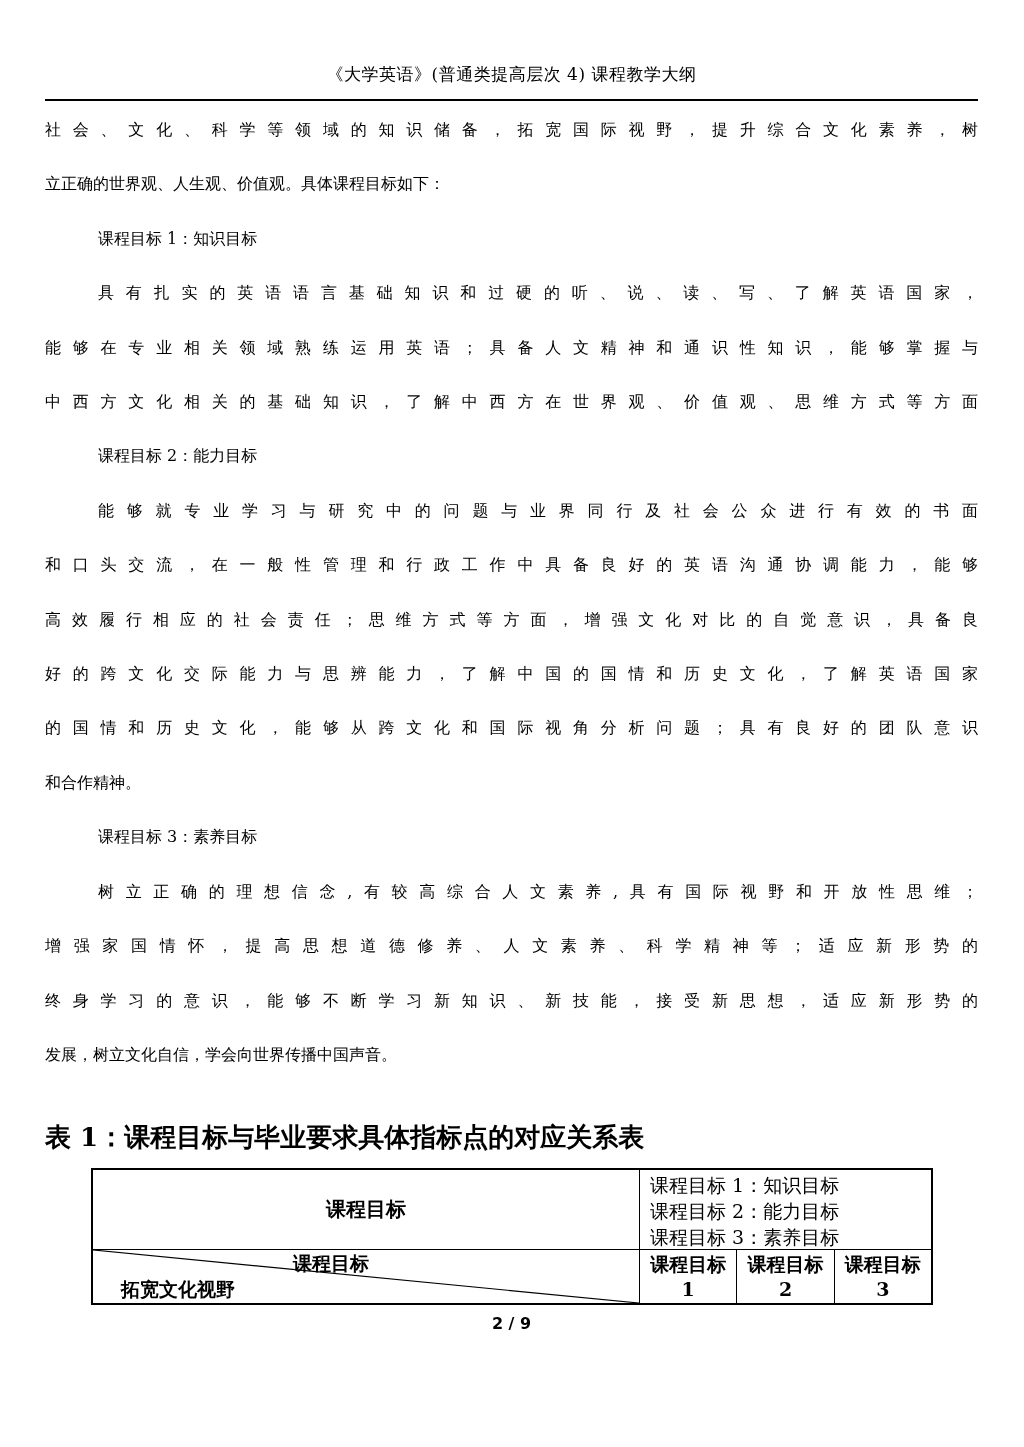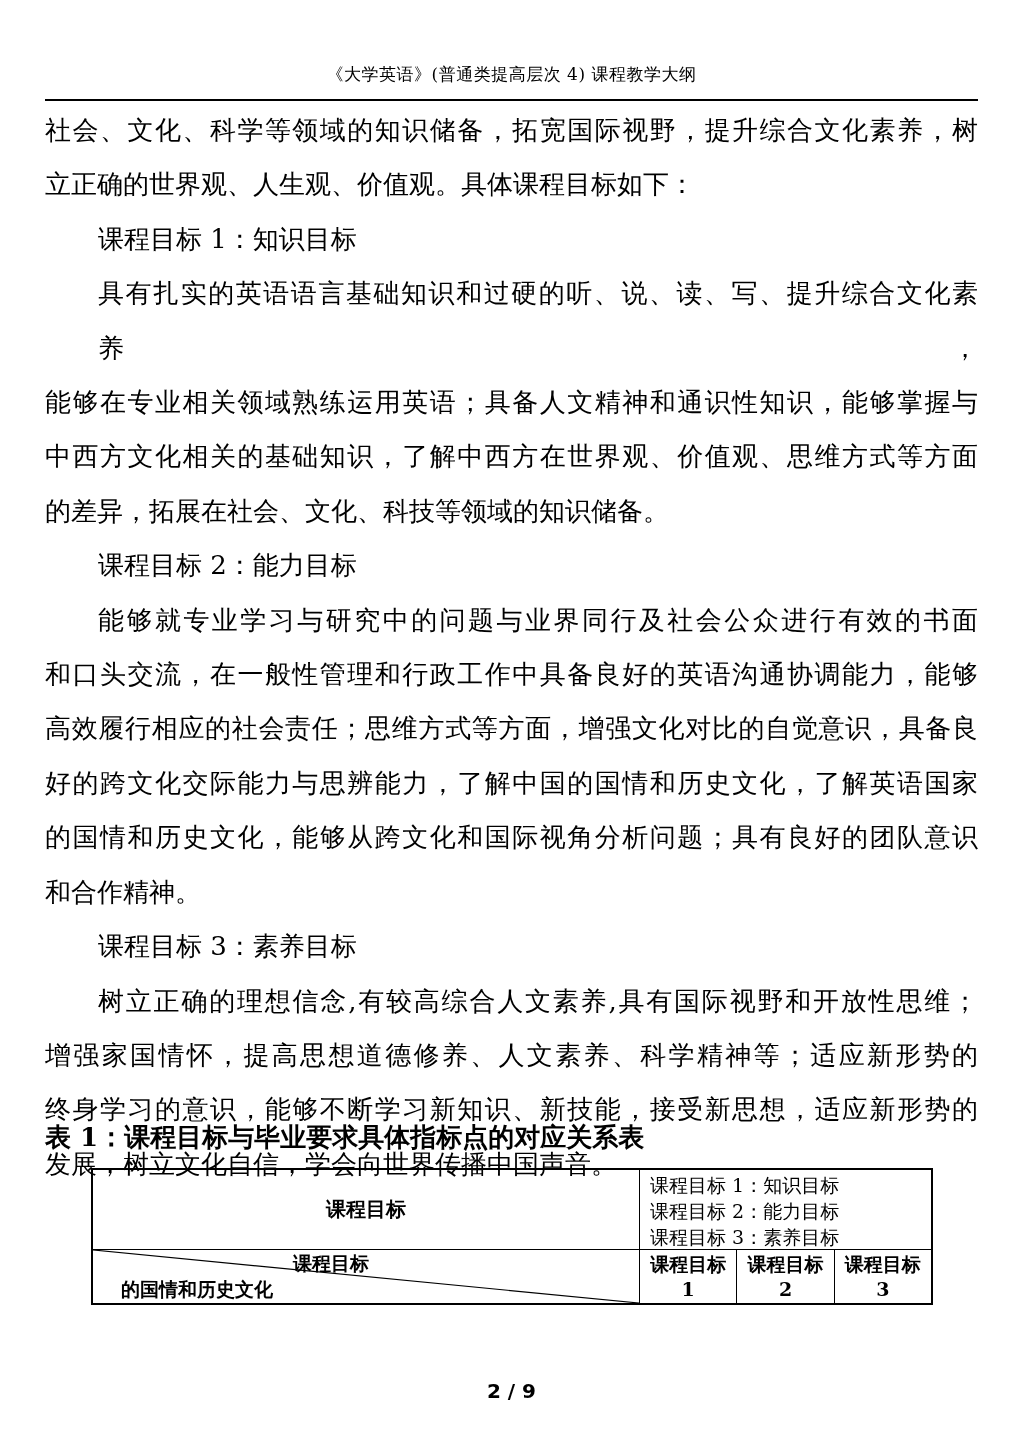--- a/index.html
+++ b/index.html
@@ -23,21 +23,21 @@
     white-space: nowrap;
   }
   .header-rule {
     position: absolute;
     top: 99px; left: 45px; width: 933px;
     border-top: 2.5px solid #000;
   }
   .body-text {
     position: absolute;
     top: 103px; left: 45px; width: 933px;
-    font-size: 26px;
+    font-size: 16px;
     line-height: 54.4px;
     text-align: justify;
   }
   .bline { width: 100%; }
   .fill { text-align: justify; text-align-last: justify; }
   .end  { text-align: center; text-align-last: left; }
   .indent { padding-left: 53px; }
   .table-title {
     position: absolute;
     top: 1117px; left: 45px; width: 933px;
@@ -94,46 +94,45 @@
     align-items: center;
     justify-content: center;
     font-size: 19px;
     font-weight: bold;
     line-height: 25px;
     text-align: center;
   }
   .col-cell + .col-cell { border-left: 1.5px solid #000; }
   .page-footer {
     position: absolute;
-    top: 1377px; left: 45px; width: 933px;
+    top: 1310px; left: 45px; width: 933px;
     text-align: center;
     font-family: "DejaVu Sans", sans-serif;
-    font-size: 20px;
+    font-size: 16px;
     font-weight: bold;
     line-height: 28px;
   }
 </style>
 </head>
 <body>
 
 <div class="page">
 
   <div class="running-header">《大学英语》(普通类提高层次 4) 课程教学大纲</div>
   <div class="header-rule"></div>
 
   <div class="body-text">
     <div class="bline fill">社会、文化、科学等领域的知识储备，拓宽国际视野，提升综合文化素养，树</div>
     <div class="bline end">立正确的世界观、人生观、价值观。具体课程目标如下：</div>
 
     <div class="bline end indent">课程目标 1：知识目标</div>
 
-    <div class="bline fill indent">具有扎实的英语语言基础知识和过硬的听、说、读、写、提升综合文化素养，</div>
+    <div class="bline fill indent">具有扎实的英语语言基础知识和过硬的听、说、读、写、了解英语国家，</div>
     <div class="bline fill">能够在专业相关领域熟练运用英语；具备人文精神和通识性知识，能够掌握与</div>
     <div class="bline fill">中西方文化相关的基础知识，了解中西方在世界观、价值观、思维方式等方面</div>
-    <div class="bline end">的差异，拓展在社会、文化、科技等领域的知识储备。</div>
 
     <div class="bline end indent">课程目标 2：能力目标</div>
 
     <div class="bline fill indent">能够就专业学习与研究中的问题与业界同行及社会公众进行有效的书面</div>
     <div class="bline fill">和口头交流，在一般性管理和行政工作中具备良好的英语沟通协调能力，能够</div>
     <div class="bline fill">高效履行相应的社会责任；思维方式等方面，增强文化对比的自觉意识，具备良</div>
     <div class="bline fill">好的跨文化交际能力与思辨能力，了解中国的国情和历史文化，了解英语国家</div>
     <div class="bline fill">的国情和历史文化，能够从跨文化和国际视角分析问题；具有良好的团队意识</div>
     <div class="bline end">和合作精神。</div>
 
@@ -155,21 +154,21 @@
         <div>课程目标 2：能力目标</div>
         <div>课程目标 3：素养目标</div>
       </div>
     </div>
     <div class="trow2">
       <div class="diag-cell">
         <svg viewBox="0 0 547 51" preserveAspectRatio="none">
           <line x1="0" y1="0" x2="547" y2="51" stroke="#000" stroke-width="1.2" vector-effect="non-scaling-stroke"></line>
         </svg>
         <span class="diag-top">课程目标</span>
-        <span class="diag-bottom">的国情和历史文化</span>
+        <span class="diag-bottom">拓宽文化视野</span>
       </div>
       <div class="col-cell">
         <div>课程目标</div>
         <div>1</div>
       </div>
       <div class="col-cell">
         <div>课程目标</div>
         <div>2</div>
       </div>
       <div class="col-cell">

